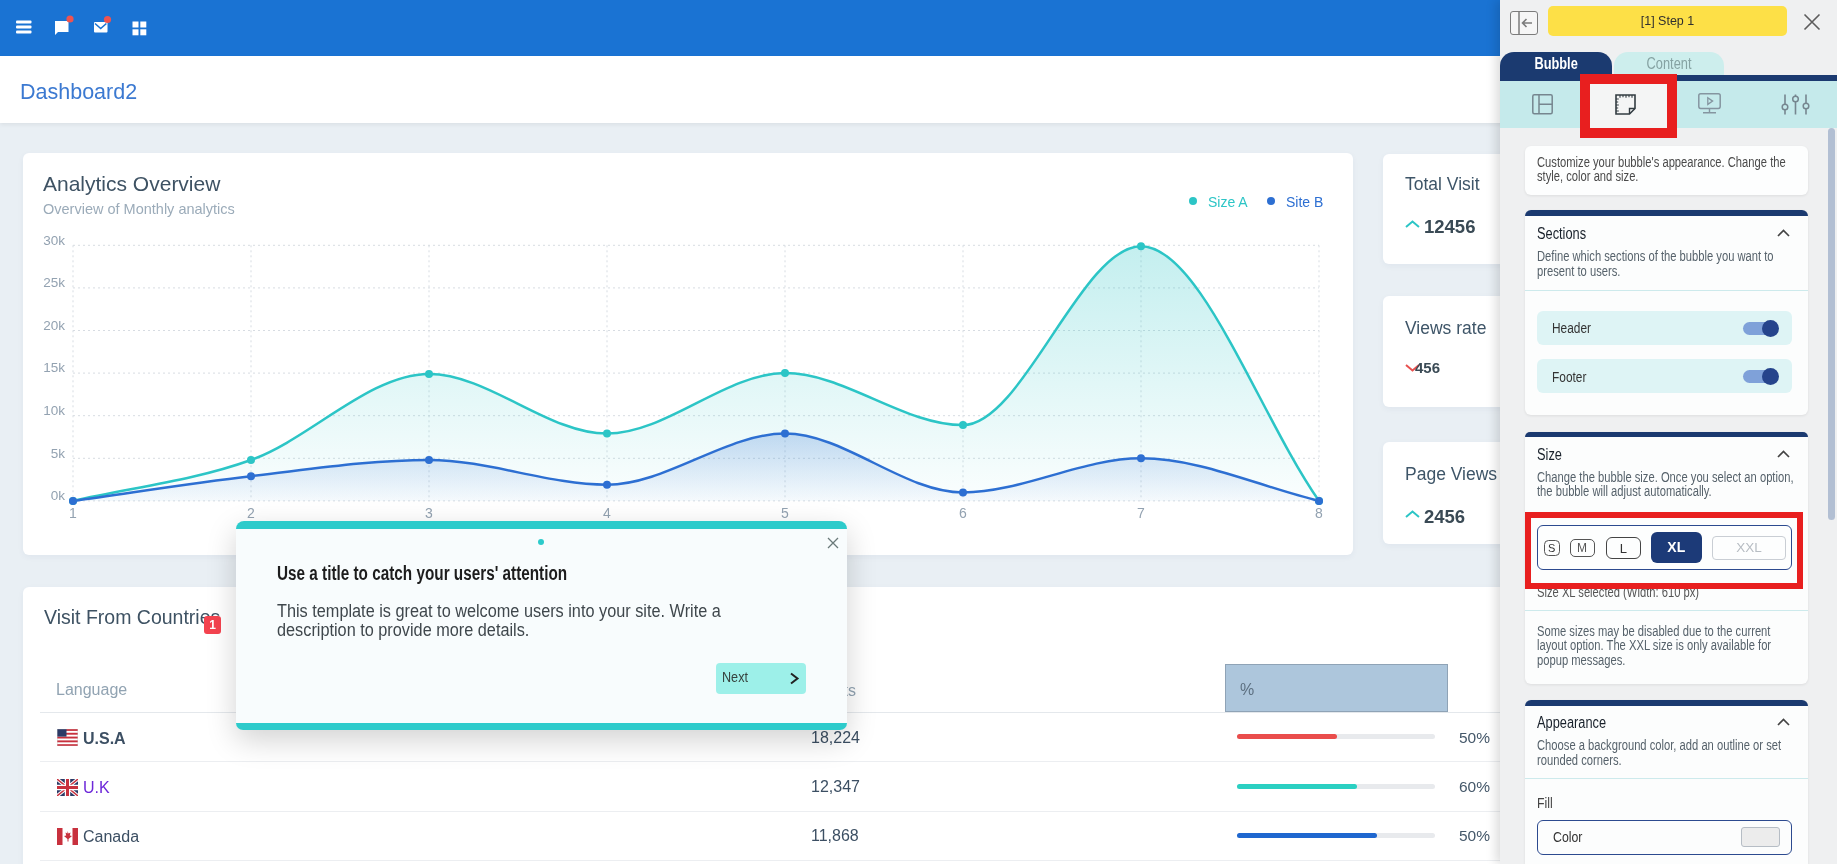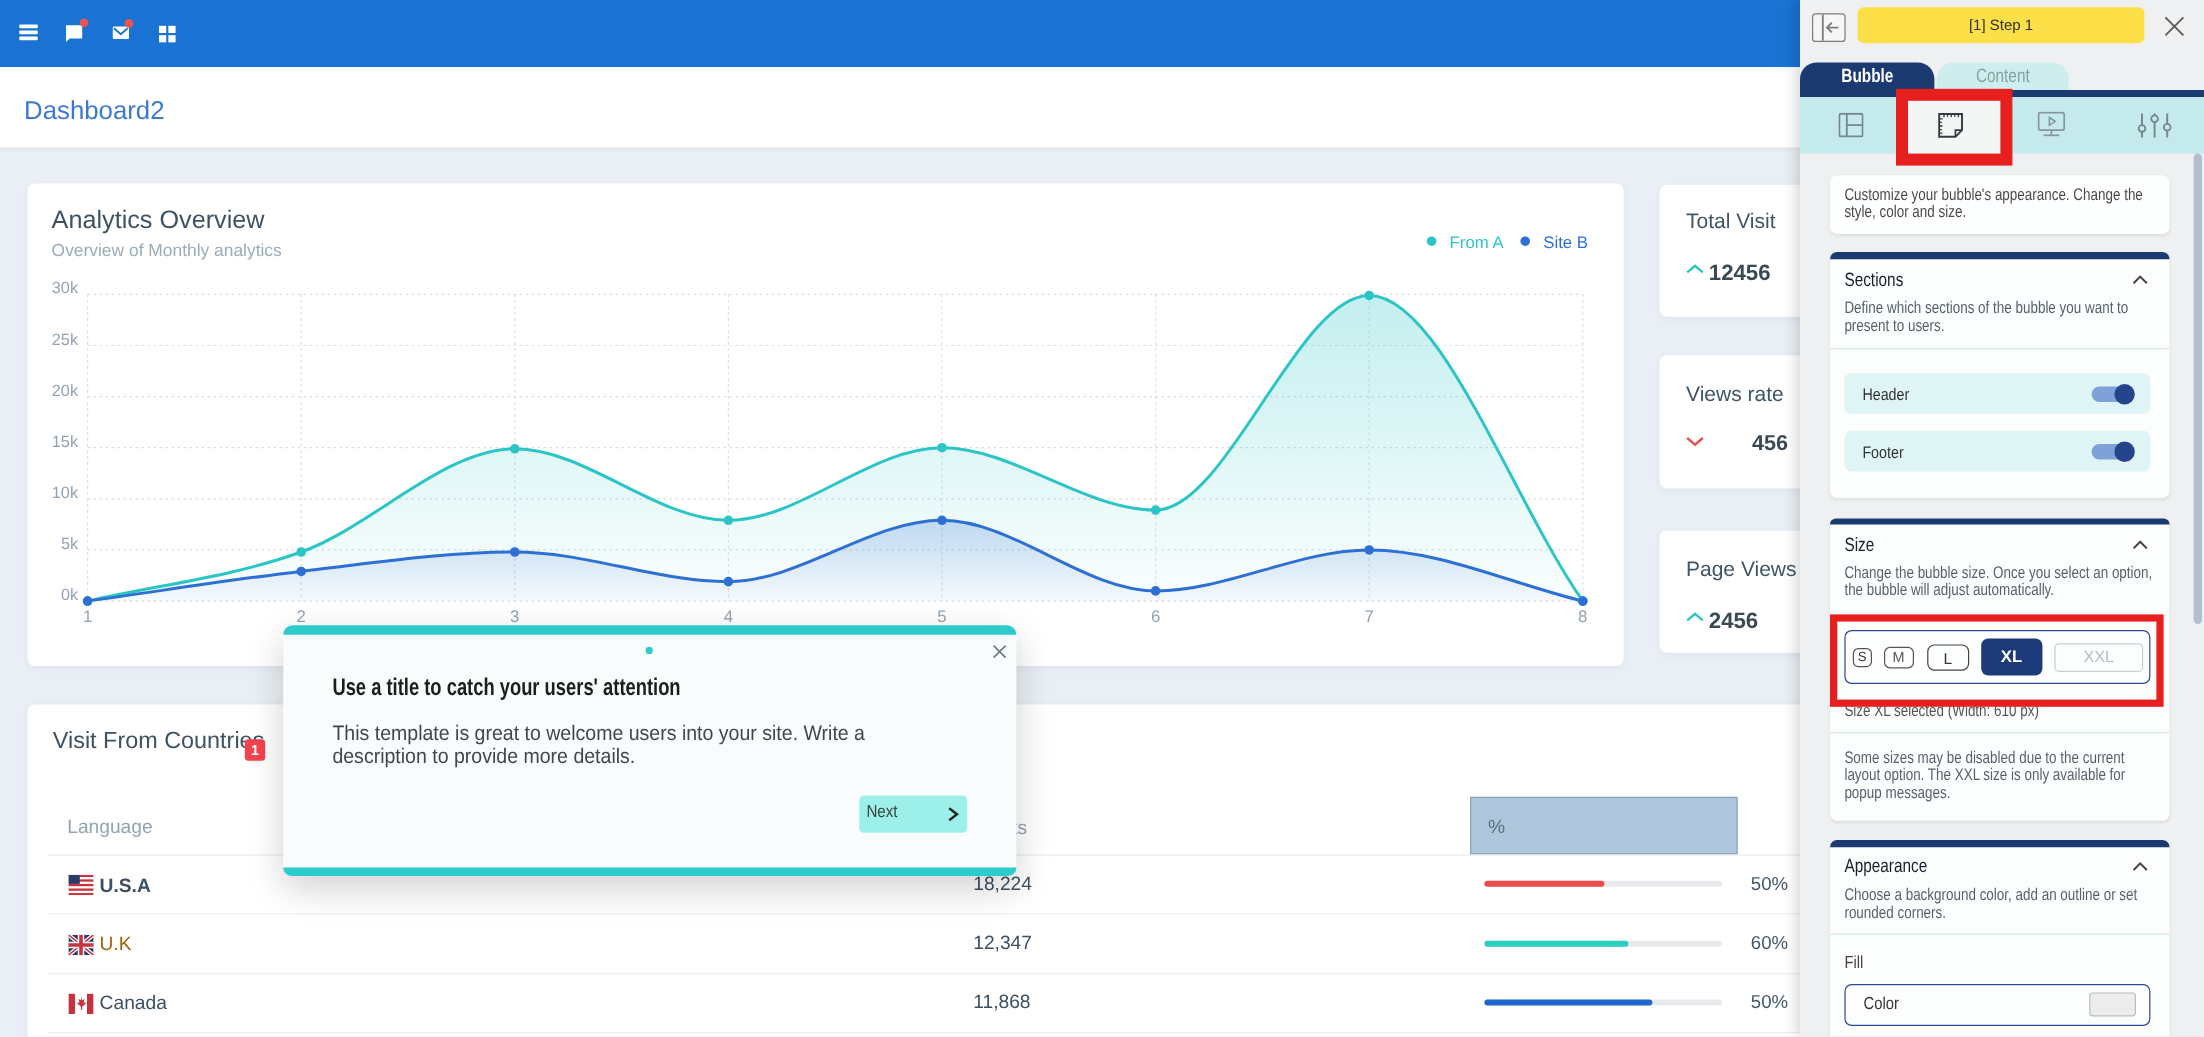--- a/index.html
+++ b/index.html
@@ -32,21 +32,21 @@
 </svg>
 
 <div class="abs" style="left:0;top:56px;width:1837px;height:67px;background:#fff;box-shadow:0 2px 4px rgba(0,0,0,0.06);"></div>
 <div class="abs" style="left:20px;top:80px;font-size:21.5px;color:#3b79d1;">Dashboard2</div>
 
 <div class="abs card" style="left:23px;top:153px;width:1330px;height:402px;"></div>
 <div class="abs" style="left:43px;top:172px;font-size:21px;color:#3e5263;">Analytics Overview</div>
 <div class="abs" style="left:43px;top:201px;font-size:14.5px;color:#9babb9;">Overview of Monthly analytics</div>
 
 <div class="abs" style="left:1189px;top:197px;width:8px;height:8px;border-radius:50%;background:#2cc5c6;"></div>
-<div class="abs" style="left:1208px;top:194px;font-size:14px;color:#2cc5c6;">From A</div>
+<div class="abs" style="left:1208px;top:194px;font-size:14px;color:#2cc5c6;">Size A</div>
 <div class="abs" style="left:1267px;top:197px;width:8px;height:8px;border-radius:50%;background:#2d6fd2;"></div>
 <div class="abs" style="left:1286px;top:194px;font-size:14px;color:#2d6fd2;">Site B</div>
 
 <svg class="abs" style="left:23px;top:153px;" width="1330" height="402" viewBox="0 0 1330 402">
   <defs>
     <linearGradient id="ga" x1="0" y1="0" x2="0" y2="1">
       <stop offset="0" stop-color="#2cc5c6" stop-opacity="0.28"></stop>
       <stop offset="1" stop-color="#2cc5c6" stop-opacity="0.02"></stop>
     </linearGradient>
     <linearGradient id="gb" x1="0" y1="0" x2="0" y2="1">
@@ -108,21 +108,21 @@
 <svg class="abs" style="left:1404px;top:218px;" width="17" height="12">
     <path d="M2,9 L8.5,3.5 L15,9" fill="none" stroke="#2cc5c6" stroke-width="2"></path>
   </svg>
 <div class="abs" style="left:1424px;top:216px;font-size:18.5px;font-weight:bold;color:#3a4a55;">12456</div>
 
 <div class="abs card" style="left:1383px;top:296px;width:140px;height:111px;"></div>
 <div class="abs" style="left:1405px;top:318px;font-size:17.5px;color:#3e5568;">Views rate</div>
 <svg class="abs" style="left:1404px;top:362px;" width="17" height="12">
     <path d="M2,3 L8.5,8.5 L15,3" fill="none" stroke="#e8504e" stroke-width="2"></path>
   </svg>
-<div class="abs" style="left:1460px;top:359px;font-size:18px;font-weight:bold;color:#3a4a55;">456</div>
+<div class="abs" style="left:1415px;top:359px;font-size:15px;font-weight:bold;color:#3a4a55;">456</div>
 
 <div class="abs card" style="left:1383px;top:442px;width:140px;height:102px;"></div>
 <div class="abs" style="left:1405px;top:464px;font-size:17.5px;color:#3e5568;">Page Views</div>
 <svg class="abs" style="left:1404px;top:508px;" width="17" height="12">
     <path d="M2,9 L8.5,3.5 L15,9" fill="none" stroke="#2cc5c6" stroke-width="2"></path>
   </svg>
 <div class="abs" style="left:1424px;top:506px;font-size:18.5px;font-weight:bold;color:#3a4a55;">2456</div>
 
 <div class="abs card" style="left:23px;top:587px;width:1791px;height:300px;"></div>
 <div class="abs" style="left:44px;top:606px;font-size:19.5px;color:#3e5263;">Visit From Countries</div>
@@ -153,21 +153,21 @@
 <div class="abs" style="left:1459px;top:729px;font-size:15.5px;color:#45586a;">50%</div>
 <div class="abs" style="left:40px;top:761px;width:1774px;height:1px;background:#eceef1;"></div>
 
 <svg class="abs" style="left:57px;top:779px;" width="21" height="17" viewBox="0 0 21 17">
   <rect width="21" height="17" fill="#2c3a66"></rect>
   <path d="M0,0 L21,17 M21,0 L0,17" stroke="#fff" stroke-width="3.4"></path>
   <path d="M0,0 L21,17 M21,0 L0,17" stroke="#c8313e" stroke-width="1.4"></path>
   <path d="M10.5,0 V17 M0,8.5 H21" stroke="#fff" stroke-width="5.4"></path>
   <path d="M10.5,0 V17 M0,8.5 H21" stroke="#c8313e" stroke-width="3"></path>
 </svg>
-<div class="abs" style="left:83px;top:779px;font-size:16px;color:#a16207;">U.K</div>
+<div class="abs" style="left:83px;top:779px;font-size:16px;color:#6d28d9;">U.K</div>
 <div class="abs" style="left:811px;top:778px;font-size:16px;color:#3c4f63;">12,347</div>
 <div class="abs" style="left:1237px;top:784px;width:198px;height:5px;border-radius:3px;background:#e8eaed;"></div>
 <div class="abs" style="left:1237px;top:784px;width:120px;height:5px;border-radius:3px;background:#2bd0c2;"></div>
 <div class="abs" style="left:1459px;top:778px;font-size:15.5px;color:#45586a;">60%</div>
 <div class="abs" style="left:40px;top:811px;width:1774px;height:1px;background:#eceef1;"></div>
 
 <svg class="abs" style="left:57px;top:828px;" width="21" height="17" viewBox="0 0 21 17">
   <rect width="21" height="17" fill="#fff"></rect>
   <rect width="5.5" height="17" fill="#c8313e"></rect>
   <rect x="15.5" width="5.5" height="17" fill="#c8313e"></rect>

